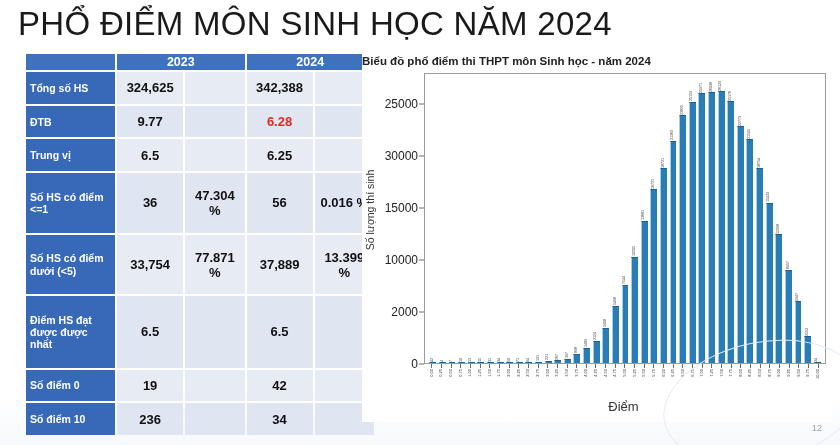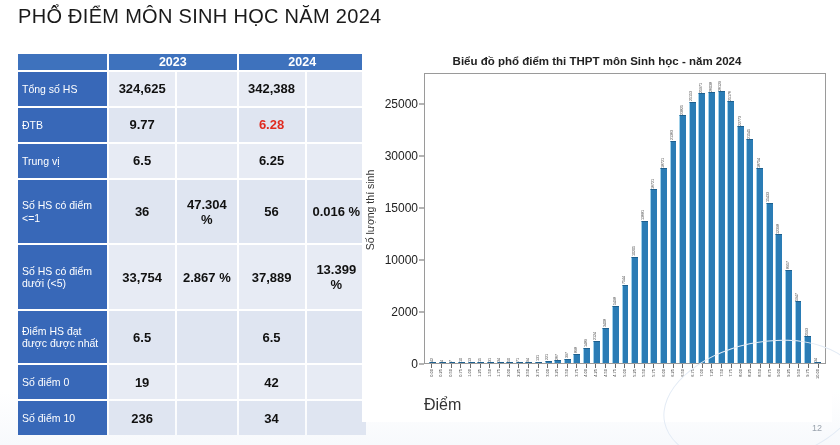--- a/index.html
+++ b/index.html
@@ -12,27 +12,27 @@
     position: relative;
   }
   #slide {
     position: absolute; inset: 0;
     background: linear-gradient(180deg,#ffffff 0%,#ffffff 88%,#f7f9fc 100%);
   }
 
   
   #title {
     position:absolute; left:18px; top:5px;
-    font-size:20px; font-weight:400; letter-spacing:0.3px;
+    font-size:33px; font-weight:400; letter-spacing:0.3px;
     color:#1a1a1a; white-space:nowrap;
   }
 
   
   #table-wrap {
-    position:absolute; left:16px; top:52px; width:352px; height:385px;
+    position:absolute; left:24px; top:52px; width:352px; height:385px;
   }
   table#score-table {
     border-collapse:separate; border-spacing:2px;
     width:100%; height:100%;
     table-layout:fixed;
   }
   #score-table col.c0 { width:27%; }
   #score-table col.c1 { width:20%; }
   #score-table col.c2 { width:18%; }
   #score-table col.c3 { width:20%; }
@@ -41,41 +41,41 @@
   #score-table th, #score-table td {
     padding:1px 4px; margin:0; vertical-align:middle;
   }
   th.hdr-blank { background:#3e72bd; }
   th.hdr-year {
     background:#3e72bd; color:#ffffff;
     font-size:12.5px; font-weight:bold; text-align:center;
   }
   td.rowlabel {
     background:#3868b8; color:#ffffff;
-    font-size:10.5px; font-weight:normal;
+    font-size:10.5px; font-weight:bold;
     text-align:left; line-height:1.15;
     padding-left:6px;
   }
   td.val {
     background:#e7ebf4; color:#111111;
     font-size:13px; font-weight:bold; text-align:center;
   }
   td.val.blank { background:#e7ebf4; }
   td.val.red { color:#e02b20; }
   tr.stripe td.val { background:#dfe5f1; }
   tr.stripe td.val.blank { background:#dfe5f1; }
 
   
   #chart-panel {
     position:absolute; left:362px; top:47px; width:470px; height:375px;
     background:#ffffff;
   }
   #chart-title {
     position:absolute; left:0; right:0; top:8px;
-    text-align:center; font-size:11.5px; font-weight:bold; color:#222;
+    text-align:left; font-size:11.5px; font-weight:bold; color:#222;
   }
   #plot-frame {
     position:absolute; left:62px; top:26px; right:6px; bottom:58px;
     border:1px solid #9a9a9a; background:#ffffff;
   }
   #ylabel {
     position:absolute; left:0px; top:0; bottom:50px;
     width:16px;
     display:flex; align-items:center; justify-content:center;
   }
@@ -123,21 +123,21 @@
   .xslot { flex:1 1 0; position:relative; display:flex; justify-content:center; }
   .xmark { position:absolute; top:0; width:1px; height:4px; background:#6a6a6a; }
   .xlbl {
     position:absolute; top:5px;
     font-size:4px; color:#333; line-height:1;
     writing-mode:vertical-rl; transform:rotate(180deg);
     white-space:nowrap;
   }
   #xlabel {
     position:absolute; left:62px; right:9px; bottom:8px;
-    text-align:left; font-size:16px; color:#333;
+    text-align:center; font-size:13px; color:#333;
   }
   #page-num {
     position:absolute; right:18px; bottom:12px;
     font-size:9px; color:#9aa3ad;
   }
   .swoosh {
     position:absolute; right:-30px; bottom:-40px;
     width:200px; height:120px;
     border:1px solid #e3ebf5; border-radius:50%;
     transform:rotate(-12deg);
@@ -192,21 +192,21 @@
           <tr class="stripe">
             <td class="rowlabel">Số HS có điểm &lt;=1</td>
             <td class="val">36</td>
             <td class="val">47.304 %</td>
             <td class="val">56</td>
             <td class="val">0.016 %</td>
           </tr>
           <tr>
             <td class="rowlabel">Số HS có điểm dưới (&lt;5)</td>
             <td class="val">33,754</td>
-            <td class="val">2.867 %</td>
+            <td class="val">77.871 %</td>
             <td class="val">37,889</td>
             <td class="val">13.399 %</td>
           </tr>
           <tr class="stripe">
             <td class="rowlabel">Điểm HS đạt được được nhất</td>
             <td class="val">6.5</td>
             <td class="val blank"></td>
             <td class="val">6.5</td>
             <td class="val blank"></td>
           </tr>

